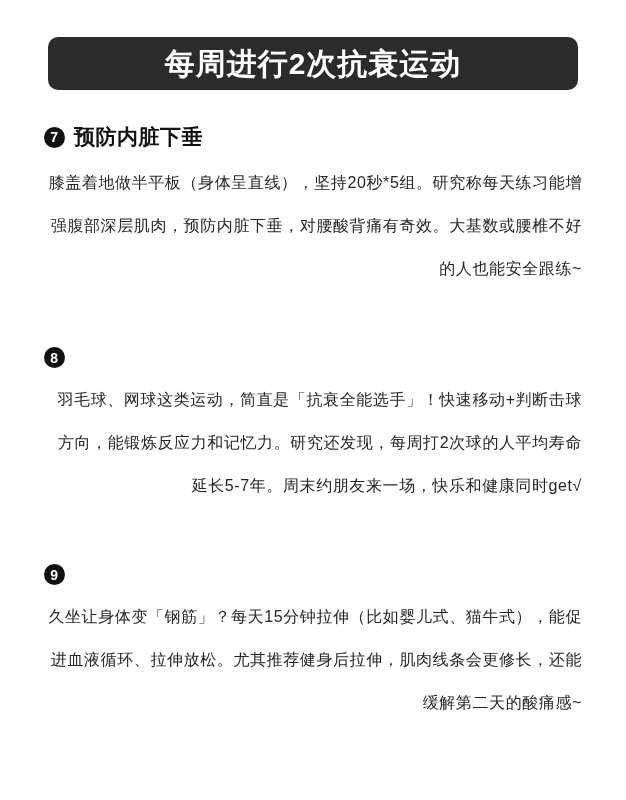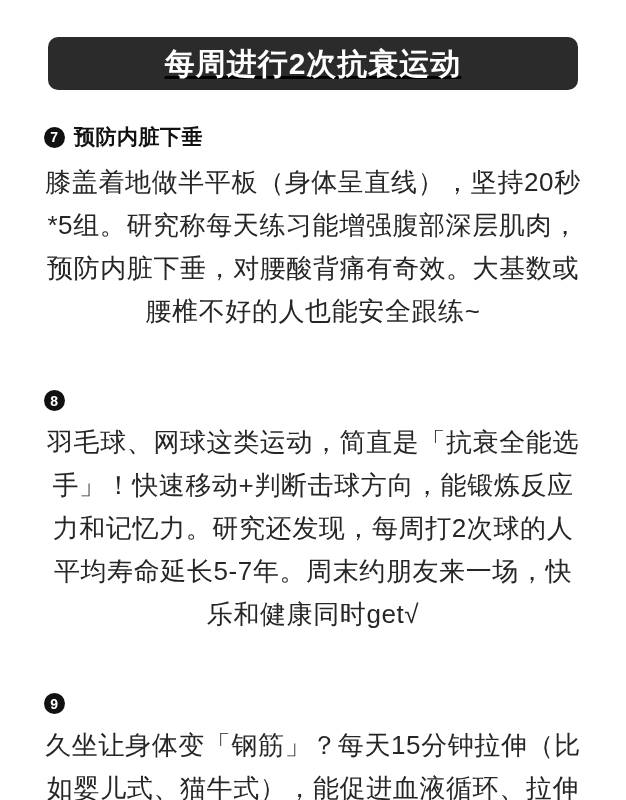--- a/index.html
+++ b/index.html
@@ -16,21 +16,20 @@
     overflow: hidden;
   }
   .banner {
     margin: 37px 48px 0 48px;
     height: 53px;
     background: #2b2b2b;
     border-radius: 10px;
     display: flex;
     align-items: center;
     justify-content: center;
-    text-decoration: underline;
   }
   .banner-title {
     color: #ffffff;
     font-size: 30px;
     font-weight: 900;
     letter-spacing: 1px;
     line-height: 1;
   }
   .content {
     padding: 0 44px;
@@ -59,25 +58,25 @@
     border-radius: 50%;
     background: #111111;
     color: #ffffff;
     font-size: 14px;
     font-weight: 700;
     margin-right: 9px;
     flex: 0 0 auto;
   }
   .sec-body {
     margin: 10px 0 0 0;
-    font-size: 26px;
+    font-size: 16px;
     line-height: 43px;
     letter-spacing: 0.6px;
     color: #262626;
-    text-align: center;
+    text-align: right;
     word-break: break-all;
   }
 </style>
 </head>
 <body>
 
 <div class="page">
 
   <div class="banner">
     <span class="banner-title">每周进行2次抗衰运动</span>

